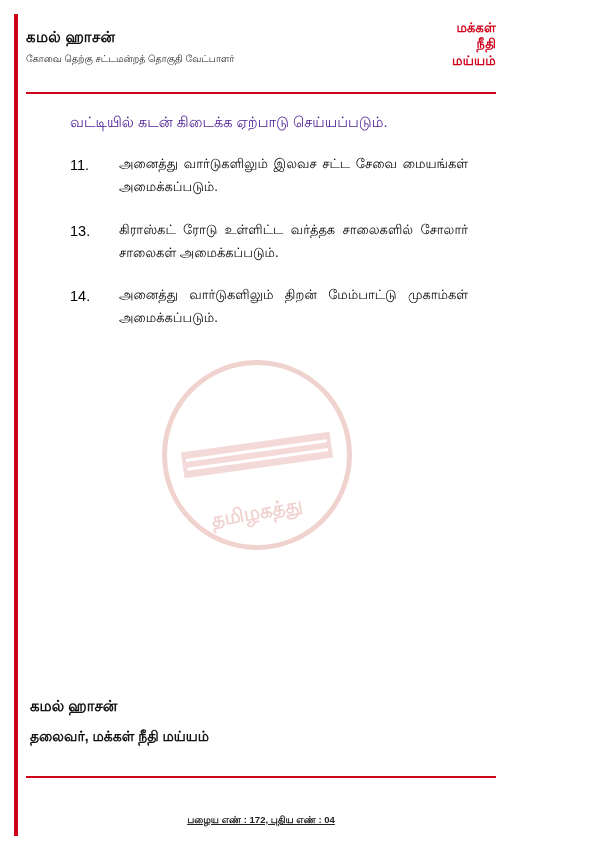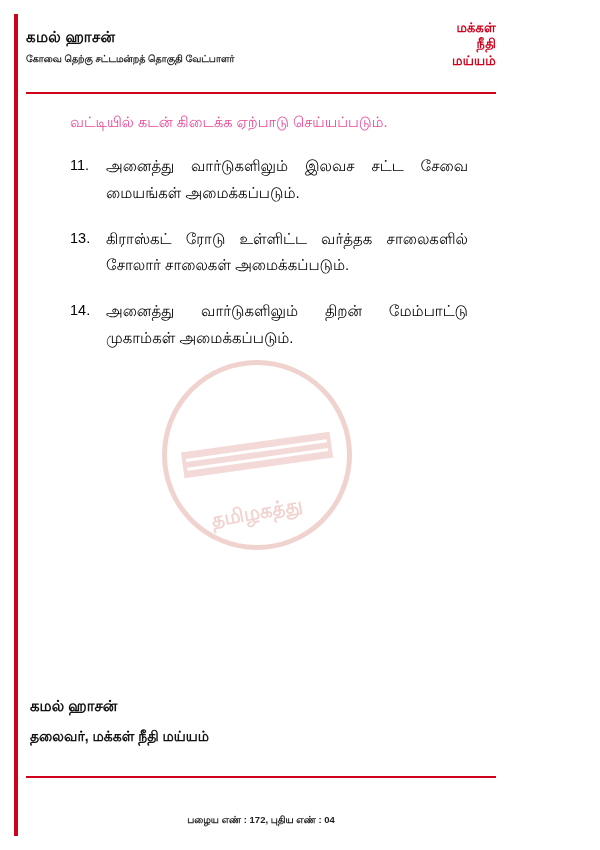--- a/index.html
+++ b/index.html
@@ -44,21 +44,21 @@
   .cand-name {
     font-size: 15px;
     font-weight: bold;
     color: #111;
     letter-spacing: 0.3px;
     line-height: 1.2;
   }
   .cand-sub {
     margin-top: 7px;
     font-size: 9.5px;
-    font-weight: bold;
+    font-weight: normal;
     color: #222;
     line-height: 1.3;
   }
   .logo {
     position: absolute;
     right: 0;
     top: 0;
     text-align: right;
     color: #d0021b;
     font-weight: bold;
@@ -131,41 +131,42 @@
     position: absolute;
     left: 70px;
     right: 46px;
     top: 110px;
   }
   .para-cont {
     font-size: 14.5px;
     line-height: 1.75;
     text-align: justify;
     text-align-last: left;
-    color: #ec4899;
+    color: #4c1d95;
     margin: 0 0 18px 0;
   }
   .item {
     display: flex;
     margin-bottom: 20px;
   }
   .item-num {
     flex: 0 0 28px;
     font-size: 14.5px;
     line-height: 1.75;
     padding-right: 8px;
     color: #000;
   }
   .item-text {
     flex: 1 1 auto;
-    font-size: 15px;
+    font-size: 13px;
     line-height: 1.75;
     text-align: justify;
     text-align-last: left;
     color: #000;
+    margin-left: 13px;
   }
   
   .signature {
     position: absolute;
     left: 30px;
     top: 695px;
   }
   .sig-name {
     font-size: 15px;
     font-weight: bold;
@@ -191,20 +192,21 @@
   .footer {
     position: absolute;
     left: 26px;
     right: 18px;
     bottom: 22px;
     text-align: center;
     font-size: 9.5px;
     font-weight: bold;
     color: #222;
     line-height: 1.7;
+    text-decoration: underline;
   }
 </style>
 </head>
 <body>
 
 <div class="page">
 
   <div class="left-bar"></div>
 
   <div class="header">

